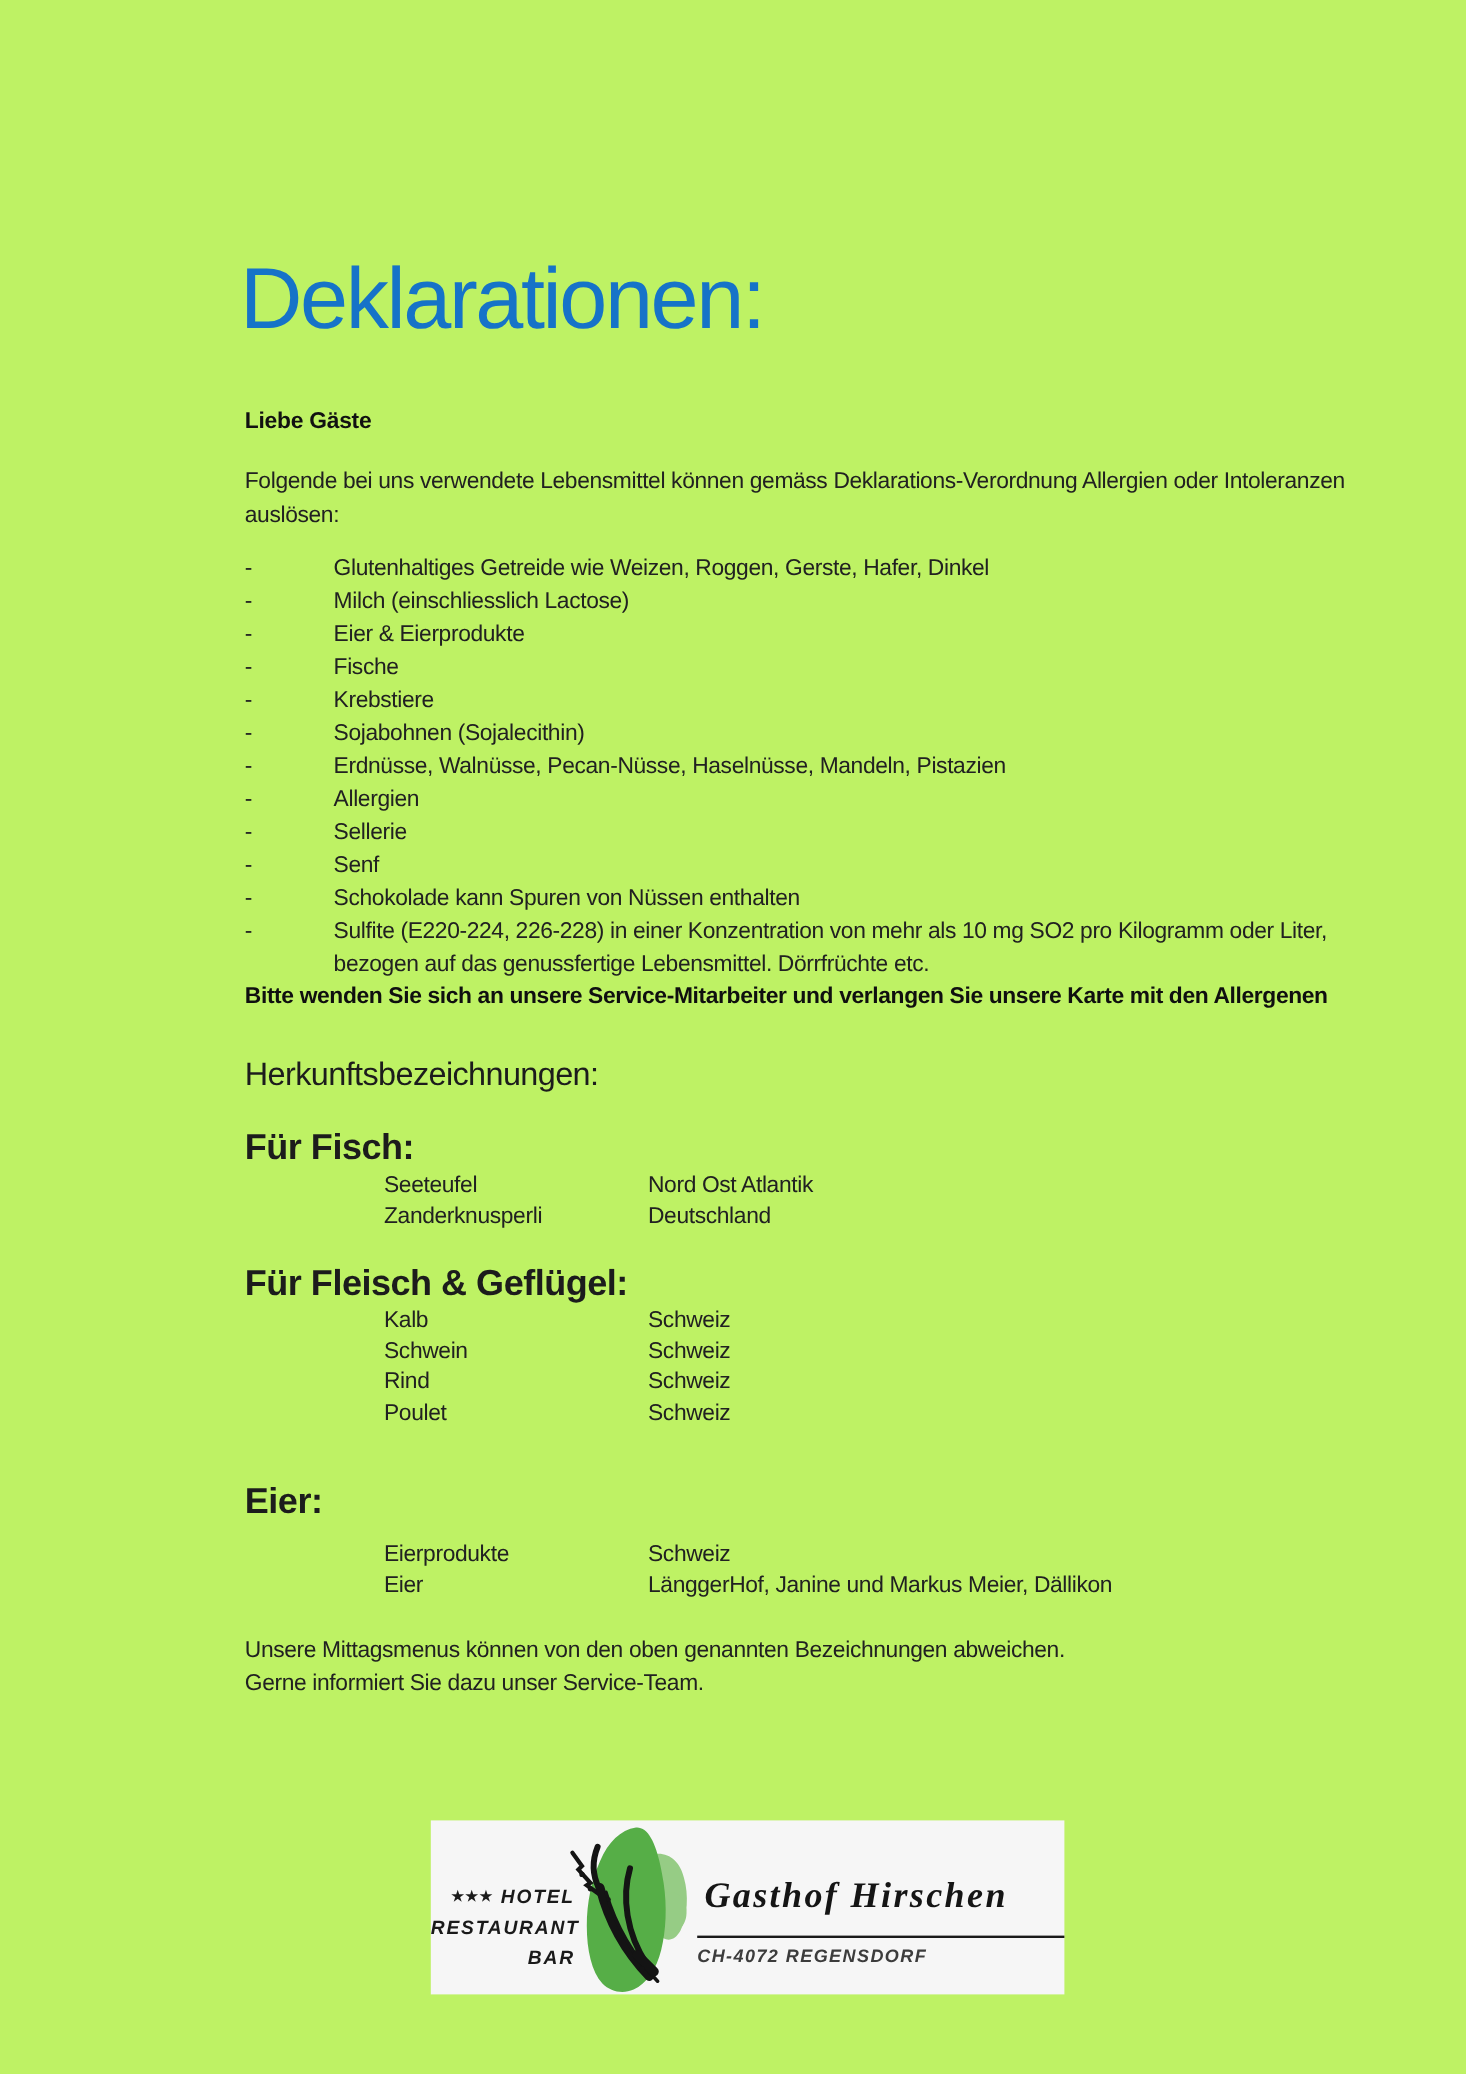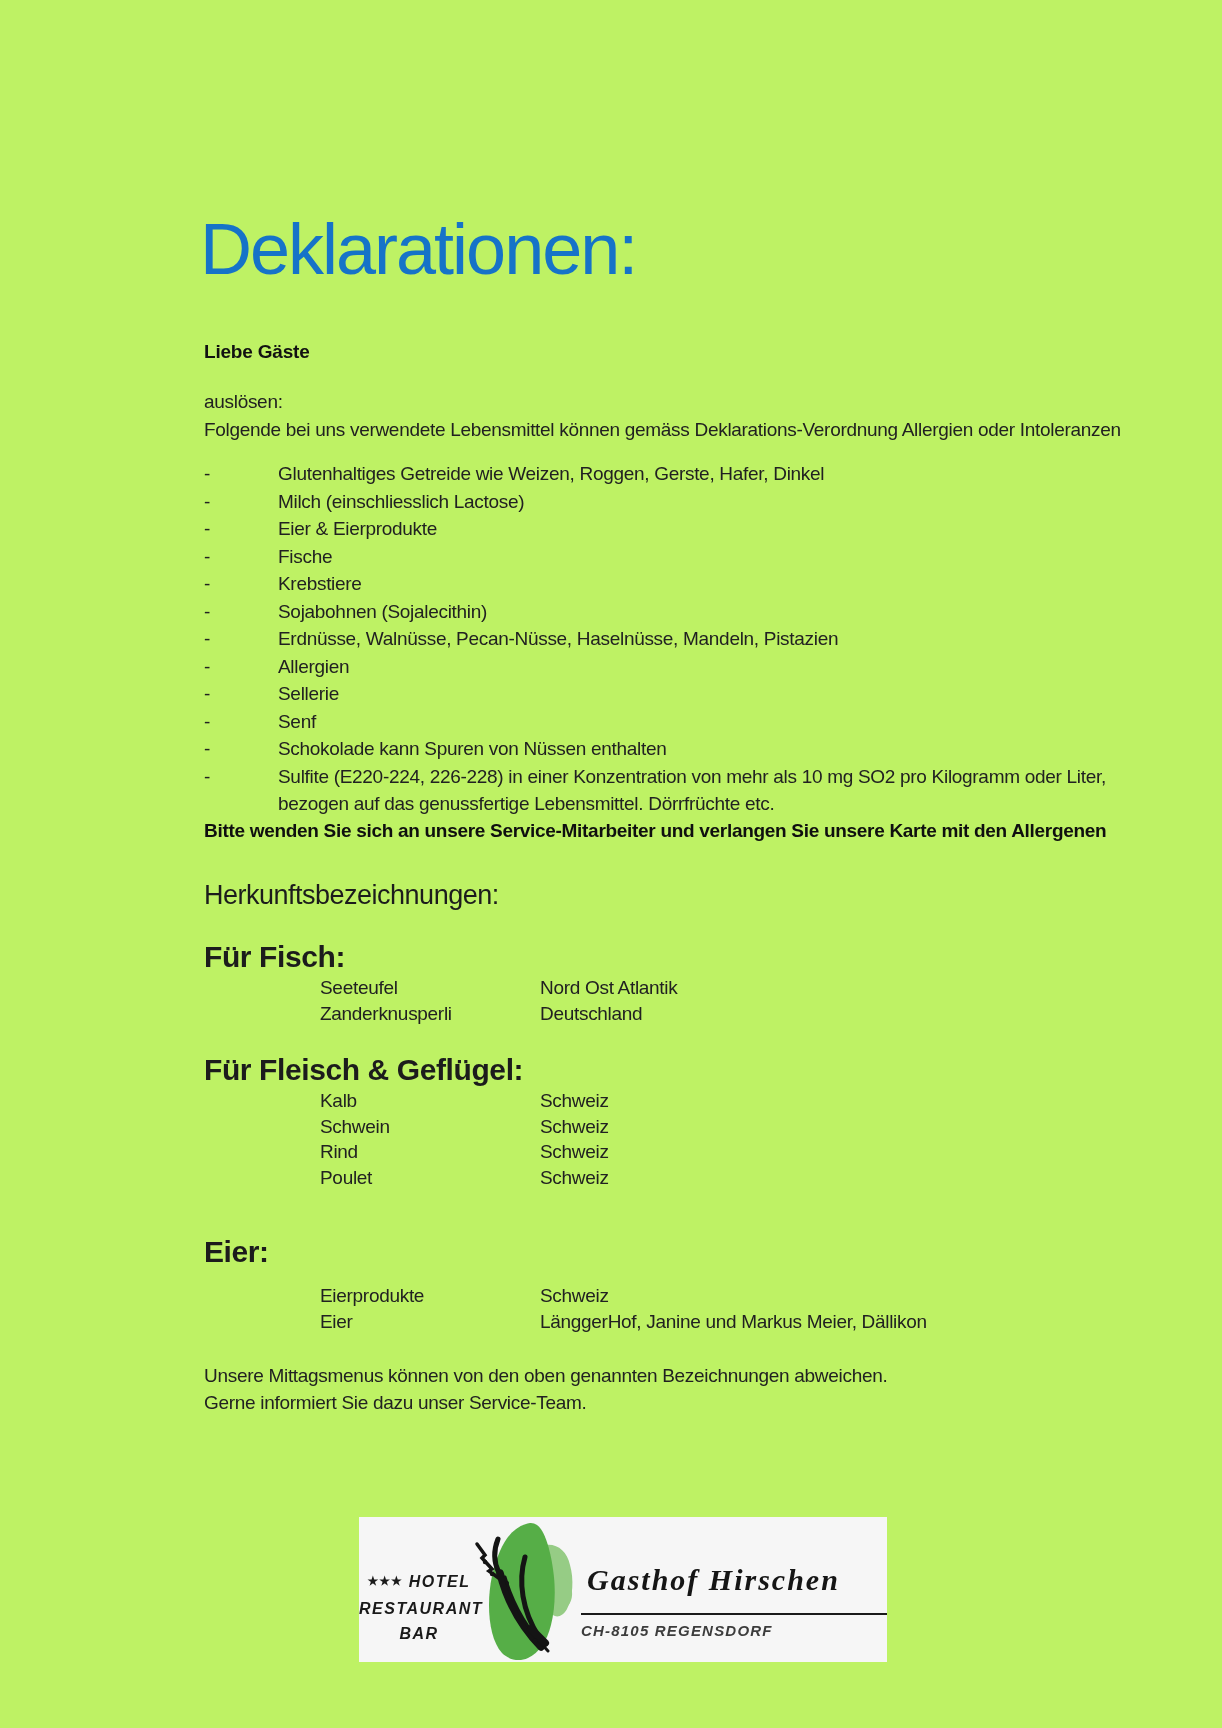--- a/index.html
+++ b/index.html
@@ -28,21 +28,21 @@
   .origin-section h3{margin:0;font-size:30px;font-weight:700;letter-spacing:-0.4px;line-height:30px;color:#1c1c1c;}
   .origin-rows{margin-top:3px;}
   .section-eier .origin-rows{margin-top:16px;}
   .origin-row{display:flex;padding-left:116px;font-size:19px;line-height:25.5px;letter-spacing:-0.3px;}
   .origin-label{width:220px;flex:none;}
   .origin-value{flex:1;}
   .footer-note{position:absolute;top:1362px;left:204px;font-size:19px;line-height:27px;letter-spacing:-0.3px;}
   .logo{position:absolute;left:359px;top:1517px;width:528px;height:145px;background:#f6f6f6;}
   .logo-art{position:absolute;left:0;top:0;width:528px;height:145px;display:block;}
   .logo-left{
-    position:absolute;left:0;top:52px;width:120px;text-align:center;
+    position:absolute;left:0;top:52px;width:120px;text-align:right;
     font-weight:700;font-style:italic;font-size:16px;line-height:25px;
     letter-spacing:1.5px;color:#1a1a1a;white-space:nowrap;
   }
   .logo-stars{font-style:normal;font-size:12px;letter-spacing:1px;position:relative;top:-2px;}
   .logo-name{
     position:absolute;left:228px;top:46px;white-space:nowrap;
     font-family:"Liberation Serif",serif;font-weight:700;font-style:italic;
     font-size:30px;letter-spacing:2px;color:#151515;
   }
   .logo-rule{position:absolute;left:222px;top:96px;width:306px;height:2px;background:#1a1a1a;}
@@ -54,22 +54,22 @@
 </head>
 <body>
 
 <div class="page">
 
   <h1 class="title" style="color: rgb(22, 115, 200);">Deklarationen:</h1>
 
   <div class="greeting">Liebe Gäste</div>
 
   <div class="intro">
+    <div>Folgende bei uns verwendete Lebensmittel können gemäss Deklarations-Verordnung Allergien oder Intoleranzen</div>
     <div>auslösen:</div>
-    <div>Folgende bei uns verwendete Lebensmittel können gemäss Deklarations-Verordnung Allergien oder Intoleranzen</div>
   </div>
 
   <div class="allergen-list">
       <div class="allergen">
         <span class="dash">-</span>
         <div class="text">
           <div>Glutenhaltiges Getreide wie Weizen, Roggen, Gerste, Hafer, Dinkel</div>
         </div>
       </div>
       <div class="allergen">
@@ -226,16 +226,16 @@
     </svg>
 
     <div class="logo-left">
       <div class="logo-left-line"><span class="logo-stars">★★★</span> <span>HOTEL</span></div>
       <div class="logo-left-line">RESTAURANT</div>
       <div class="logo-left-line">BAR</div>
     </div>
 
     <div class="logo-name">Gasthof Hirschen</div>
     <div class="logo-rule"></div>
-    <div class="logo-address">CH-8105 REGENSDORF</div>
+    <div class="logo-address">CH-4072 REGENSDORF</div>
   </div>
 
 </div>
 
 </body></html>

